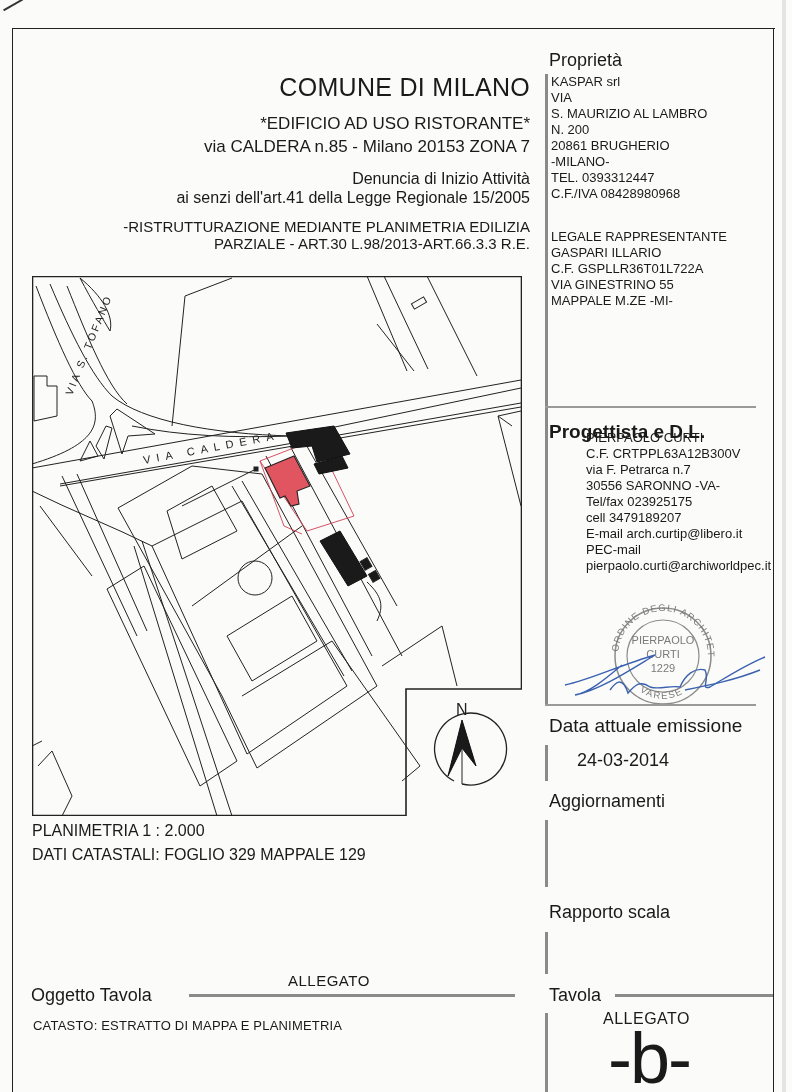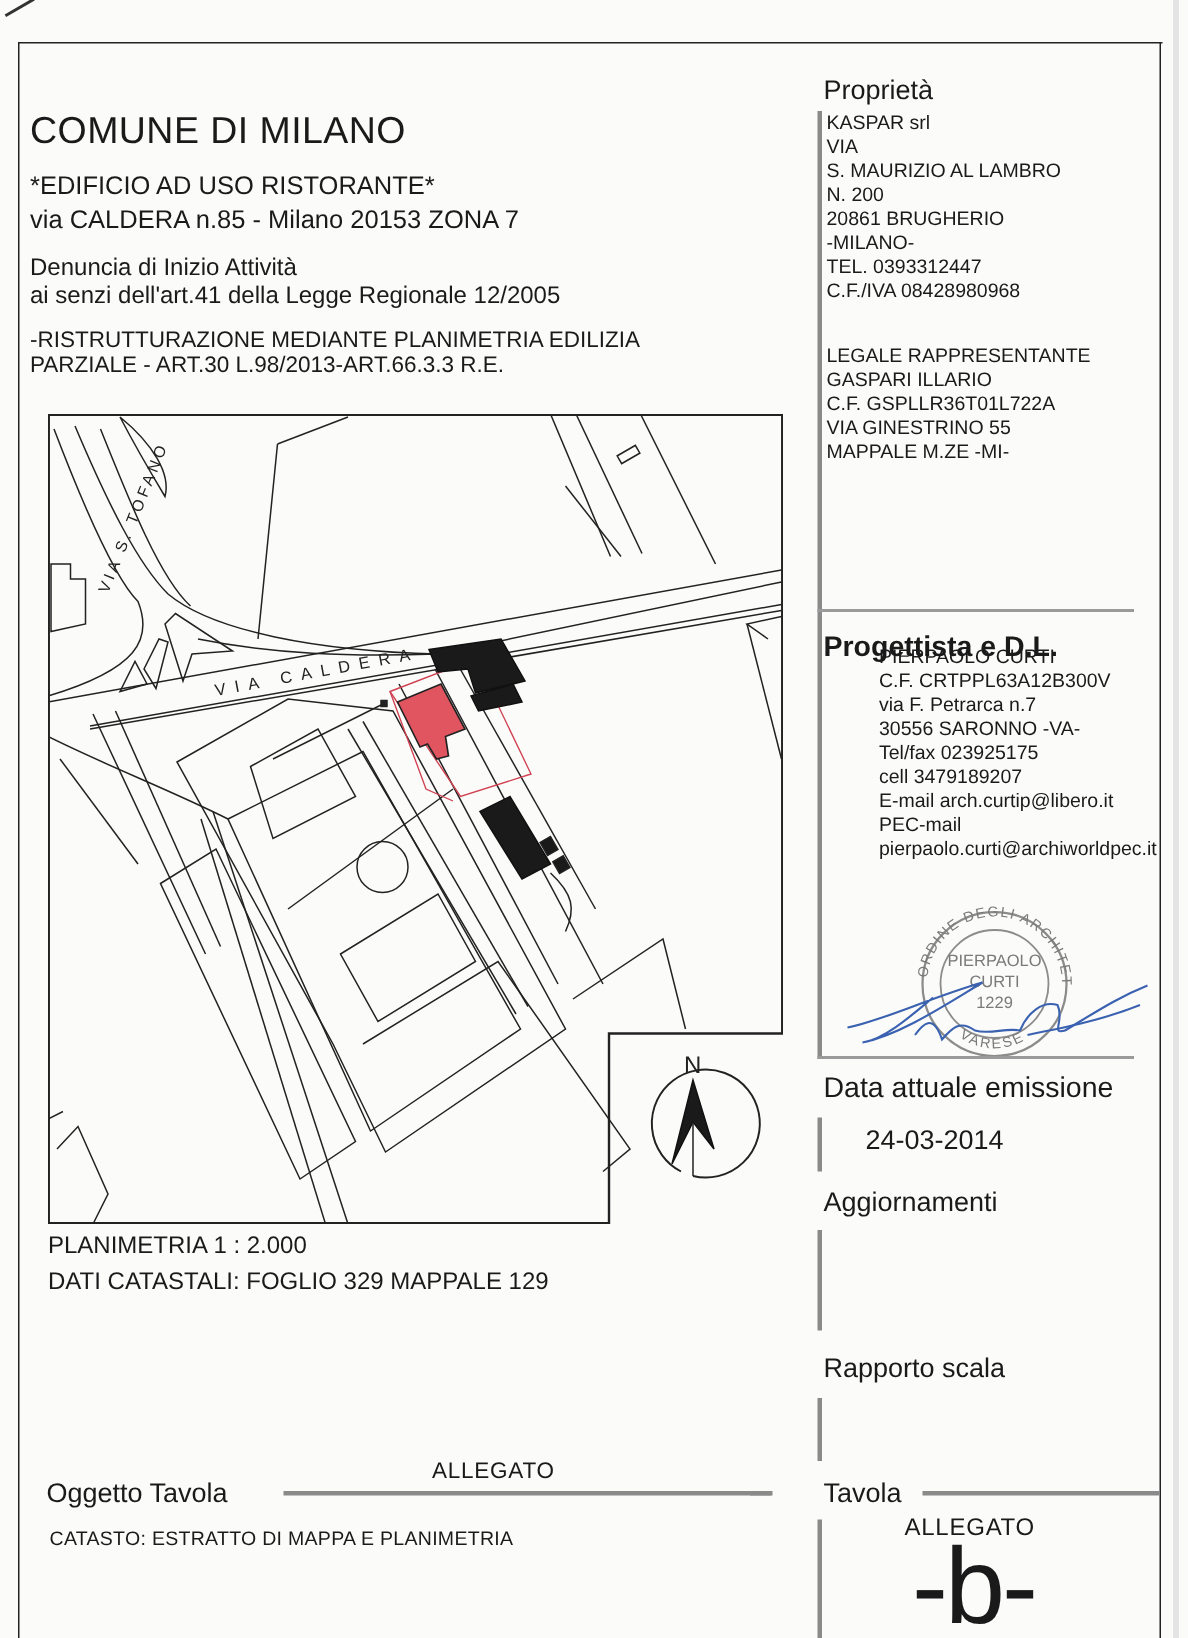--- a/index.html
+++ b/index.html
@@ -4,21 +4,21 @@
 <style>
   html, body { margin:0; padding:0; }
   body { width:792px; height:1092px; background:#fbfbfa; position:relative; overflow:hidden;
          font-family:"Liberation Sans", sans-serif; color:#1a1a1a; }
   .abs { position:absolute; }
   .frame { position:absolute; left:12px; top:28px; width:762px; height:1080px; border-left:1.5px solid #222; border-top:1.5px solid #222; }
   .rframe { position:absolute; left:773px; top:28px; width:0; height:1064px; border-left:1.5px solid #222; }
   .edge { position:absolute; left:782px; top:0; width:4px; height:1092px; background:#e4e4e4; }
   .corner-mark { position:absolute; left:2px; top:4px; width:22px; height:1.5px; background:#333; transform:rotate(-30deg); }
 
-  .title { left:20px; width:510px; text-align:left; }
+  .title { left:20px; width:510px; text-align:right; }
   #t1 { top:73px; font-size:25px; letter-spacing:0.3px; }
   #t2 { top:114px; font-size:17px; }
   #t3 { top:137px; font-size:17px; }
   #t4 { top:170px; font-size:16px; }
   #t5 { top:189px; font-size:16px; }
   #t6 { top:218px; font-size:15px; line-height:17px; }
 
   .map { position:absolute; left:32px; top:276px; width:490px; height:540px; }
 
   .cap { left:32px; font-size:16px; }
@@ -44,21 +44,21 @@
 
 <div class="edge"></div>
 <div class="corner-mark"></div>
 <div class="frame"></div>
 <div class="rframe"></div>
 
 <div class="abs title" id="t1">COMUNE DI MILANO</div>
 <div class="abs title" id="t2">*EDIFICIO AD USO RISTORANTE*</div>
 <div class="abs title" id="t3">via CALDERA n.85 -  Milano 20153 ZONA 7</div>
 <div class="abs title" id="t4">Denuncia di Inizio Attività</div>
-<div class="abs title" id="t5">ai senzi dell'art.41 della Legge Regionale 12/2005</div>
+<div class="abs title" id="t5">ai senzi dell'art.41 della Legge Regionale 15/2005</div>
 <div class="abs title" id="t6">
   <div>-RISTRUTTURAZIONE MEDIANTE PLANIMETRIA EDILIZIA</div>
   <div>PARZIALE - ART.30 L.98/2013-ART.66.3.3 R.E.</div>
 </div>
 
 <svg class="map" viewBox="0 0 490 540" fill="none" stroke="#222" stroke-width="1">
 
   <path d="M0.5 0.5 H489.5 V413 H374 V539.5 H0.5 Z" stroke-width="1.6"></path>
 
   <path d="M18 8 C40 60, 60 100, 80 120 C110 145, 180 158, 260 160 L489 112"></path>

